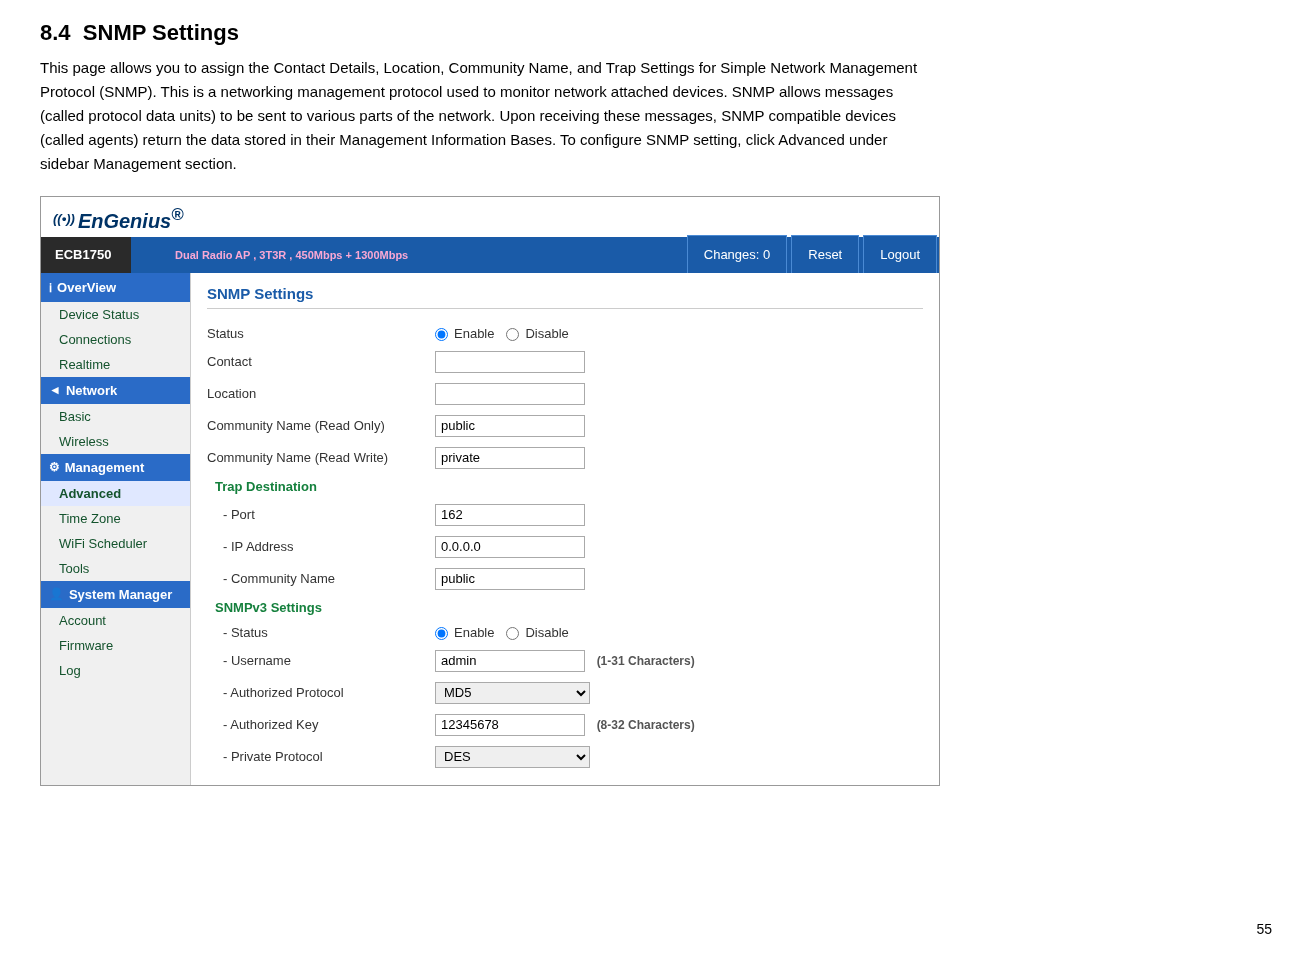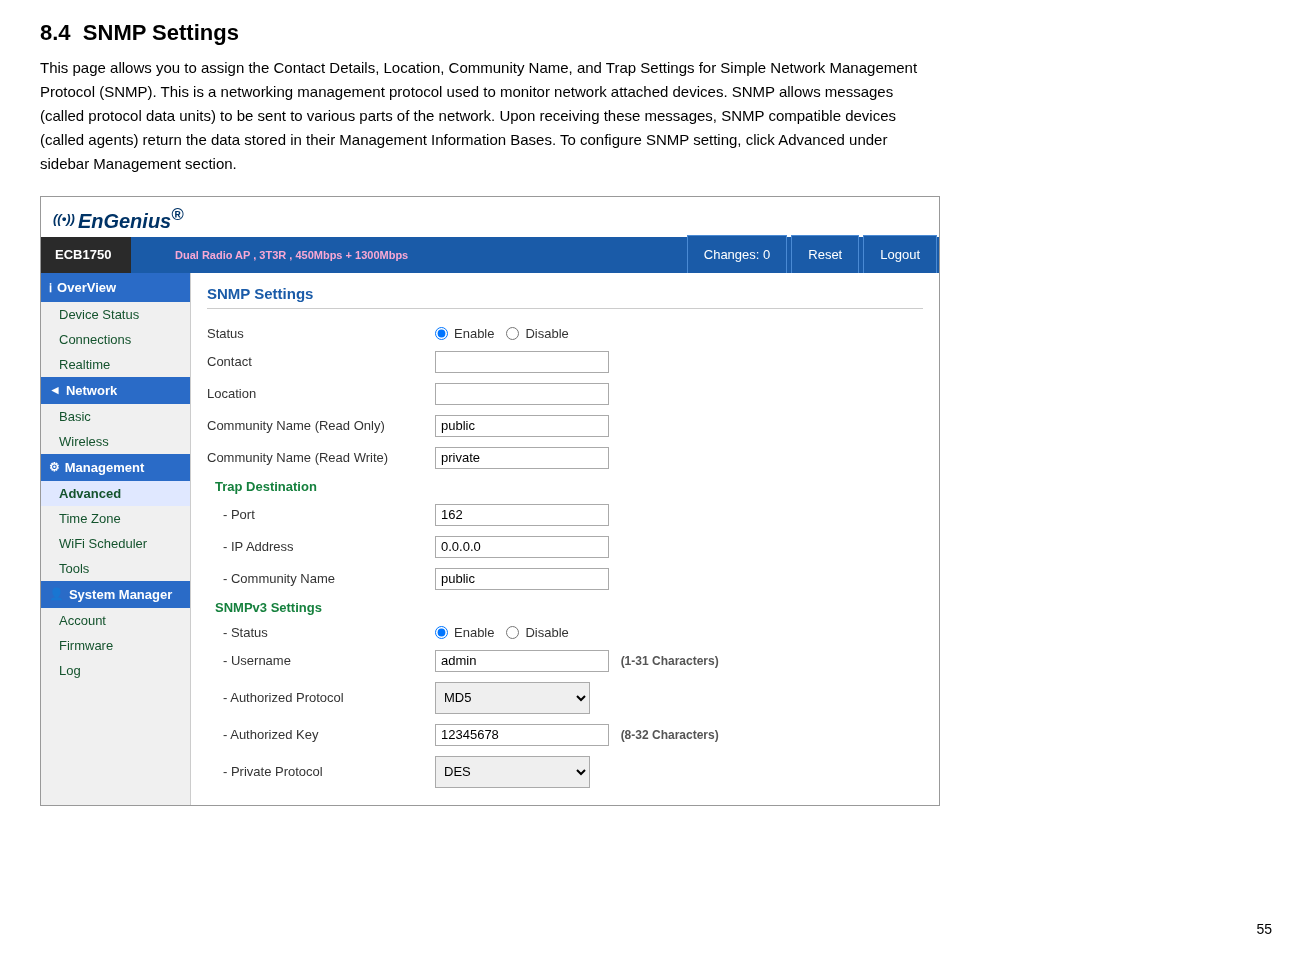--- a/index.html
+++ b/index.html
@@ -174,41 +174,41 @@
     .section-row td {
       font-weight: bold;
       color: #15803d;
       padding-top: 10px;
       font-size: 13px;
     }
     input[type="text"] {
       border: 1px solid #aaa;
       padding: 2px 5px;
       font-size: 13px;
-      width: 174px;
+      width: 150px;
       height: 22px;
     }
     input[type="radio"] {
       margin-right: 3px;
     }
     select {
       border: 1px solid #aaa;
       padding: 1px 4px;
       font-size: 13px;
-      height: 32px;
+      height: 22px;
       width: 155px;
     }
     .radio-group {
       display: flex;
       align-items: center;
       gap: 12px;
     }
     .radio-label {
       display: flex;
-      align-items: center;
+      align-items: flex-end;
       gap: 3px;
       font-size: 13px;
     }
     .hint-text {
       color: #555;
       font-size: 12px;
       margin-left: 8px;
       font-weight: bold;
     }
 

